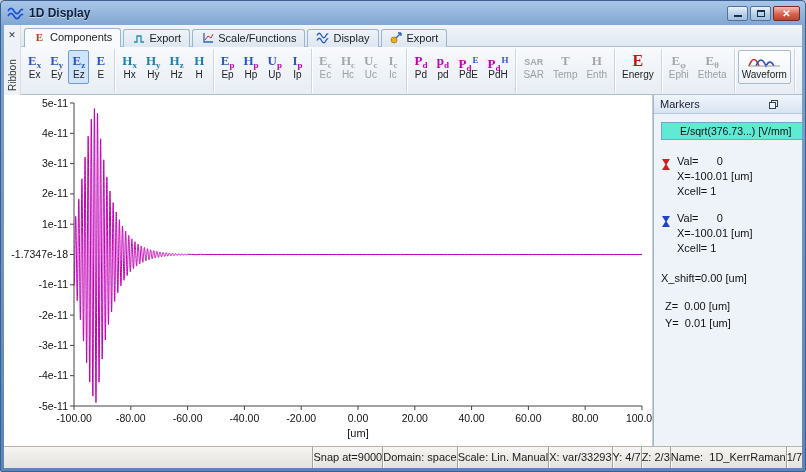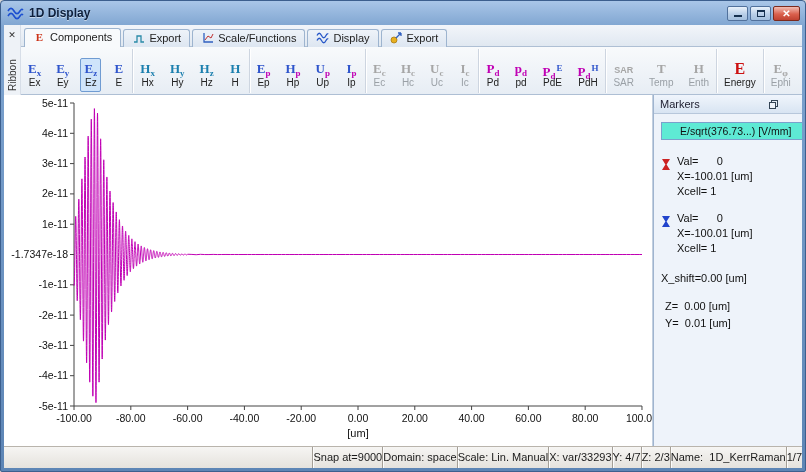--- a/index.html
+++ b/index.html
@@ -40,21 +40,21 @@
     padding-left:3px;border-bottom:1px solid #aebfd4;}
   .tab{border:1px solid #9db4cf;border-bottom:none;border-radius:3px 3px 0 0;
     padding:2px 8px 3px;display:flex;gap:4px;align-items:center;font-size:11px;color:#222;
     background:linear-gradient(#eef3f9,#dde6f1);margin-right:2px;position:relative;top:1px;cursor:default;}
   .tab.active{background:#f8fafc;z-index:2;padding-bottom:4px;}
   .tico{display:inline-flex;width:13px;height:12px;align-items:center;justify-content:center;}
   .tico.eletter{font-family:"Liberation Serif",serif;font-weight:bold;font-size:11px;color:#cc3318;}
 
   .ribbon{flex:1;display:flex;align-items:center;height:48px;
     background:linear-gradient(#f8fafc,#e7edf4);border-bottom:1px solid #aebfd4;overflow:hidden;}
-  .rgroup{display:flex;align-items:flex-end;gap:7px;padding:1px 3px;height:44px;
+  .rgroup{display:flex;align-items:flex-start;gap:1px;padding:1px 3px;height:44px;
     border-right:1px solid #cdd5e0;box-shadow:1px 0 0 #fff;}
   .rbtn{display:flex;flex-direction:column;align-items:center;justify-content:center;
     padding:1px 3px 2px;min-width:21px;border:1px solid transparent;border-radius:2px;cursor:default;}
   .rbtn.selected{background:#cfe4fa;border-color:#6f9bd2;}
   .rbtn.framed{border-color:#a9bacd;background:linear-gradient(#fdfefe,#eef3f8);}
   .glyph{height:17px;line-height:17px;font-family:"Liberation Serif",serif;font-weight:bold;font-size:13px;white-space:nowrap;}
   .gsub{font-size:9px;vertical-align:-3px;}
   .gsup{font-size:9px;vertical-align:5px;margin-left:1px;}
   .g-small{font-family:"Liberation Sans",sans-serif;font-size:9px;letter-spacing:0;}
   .g-big{font-size:16px;}

